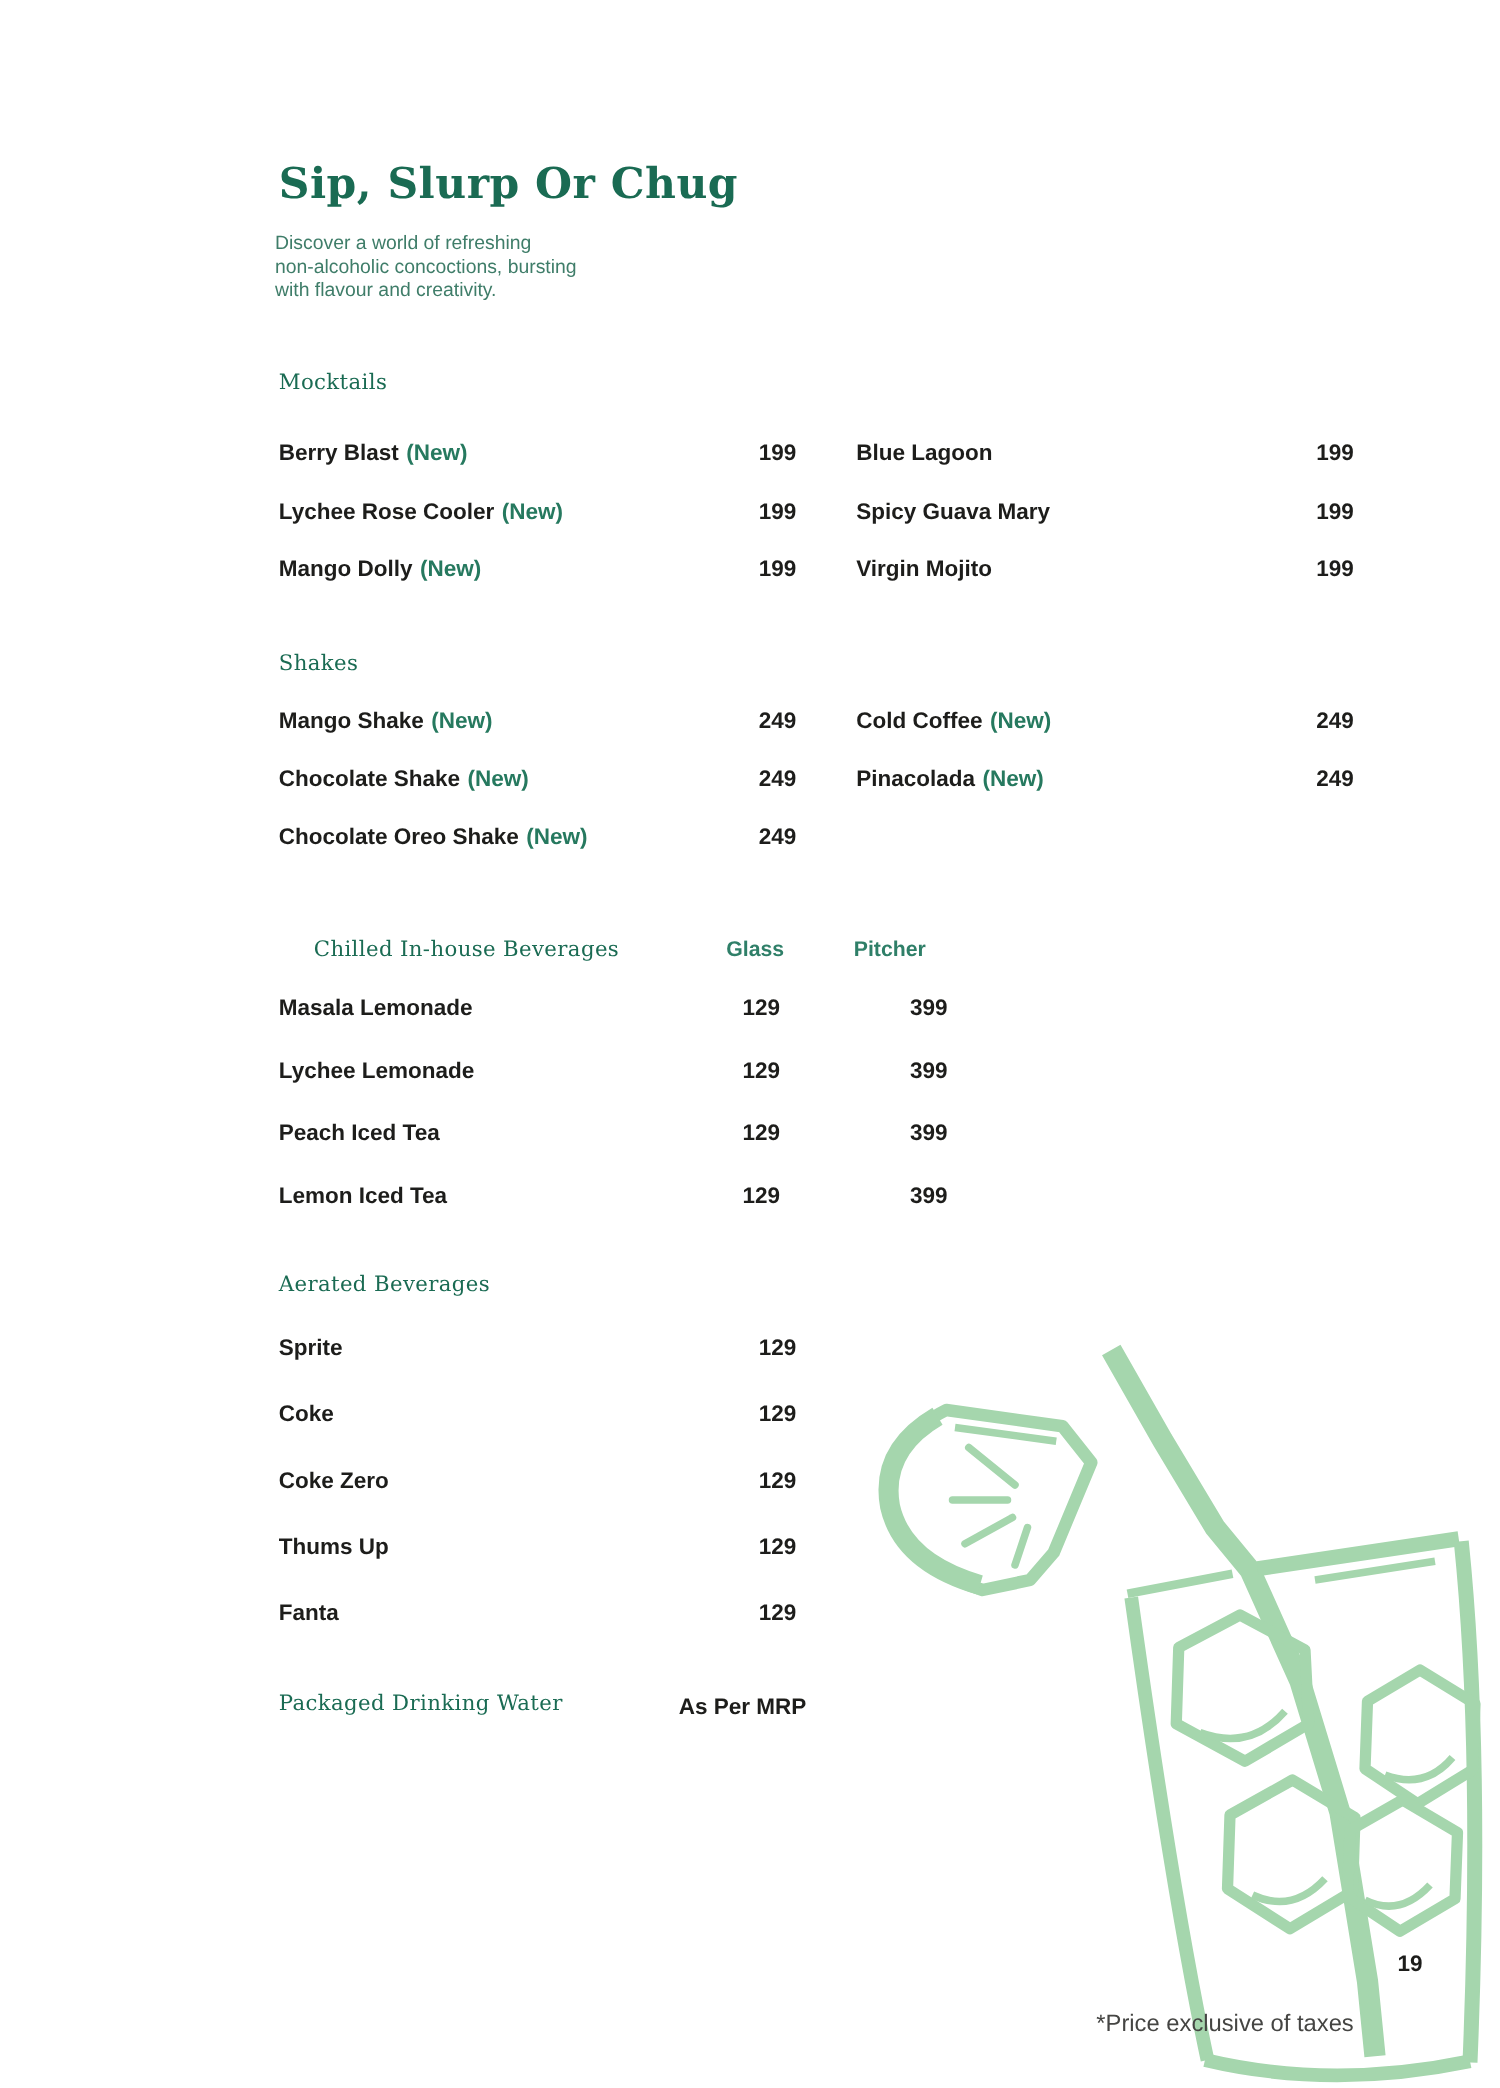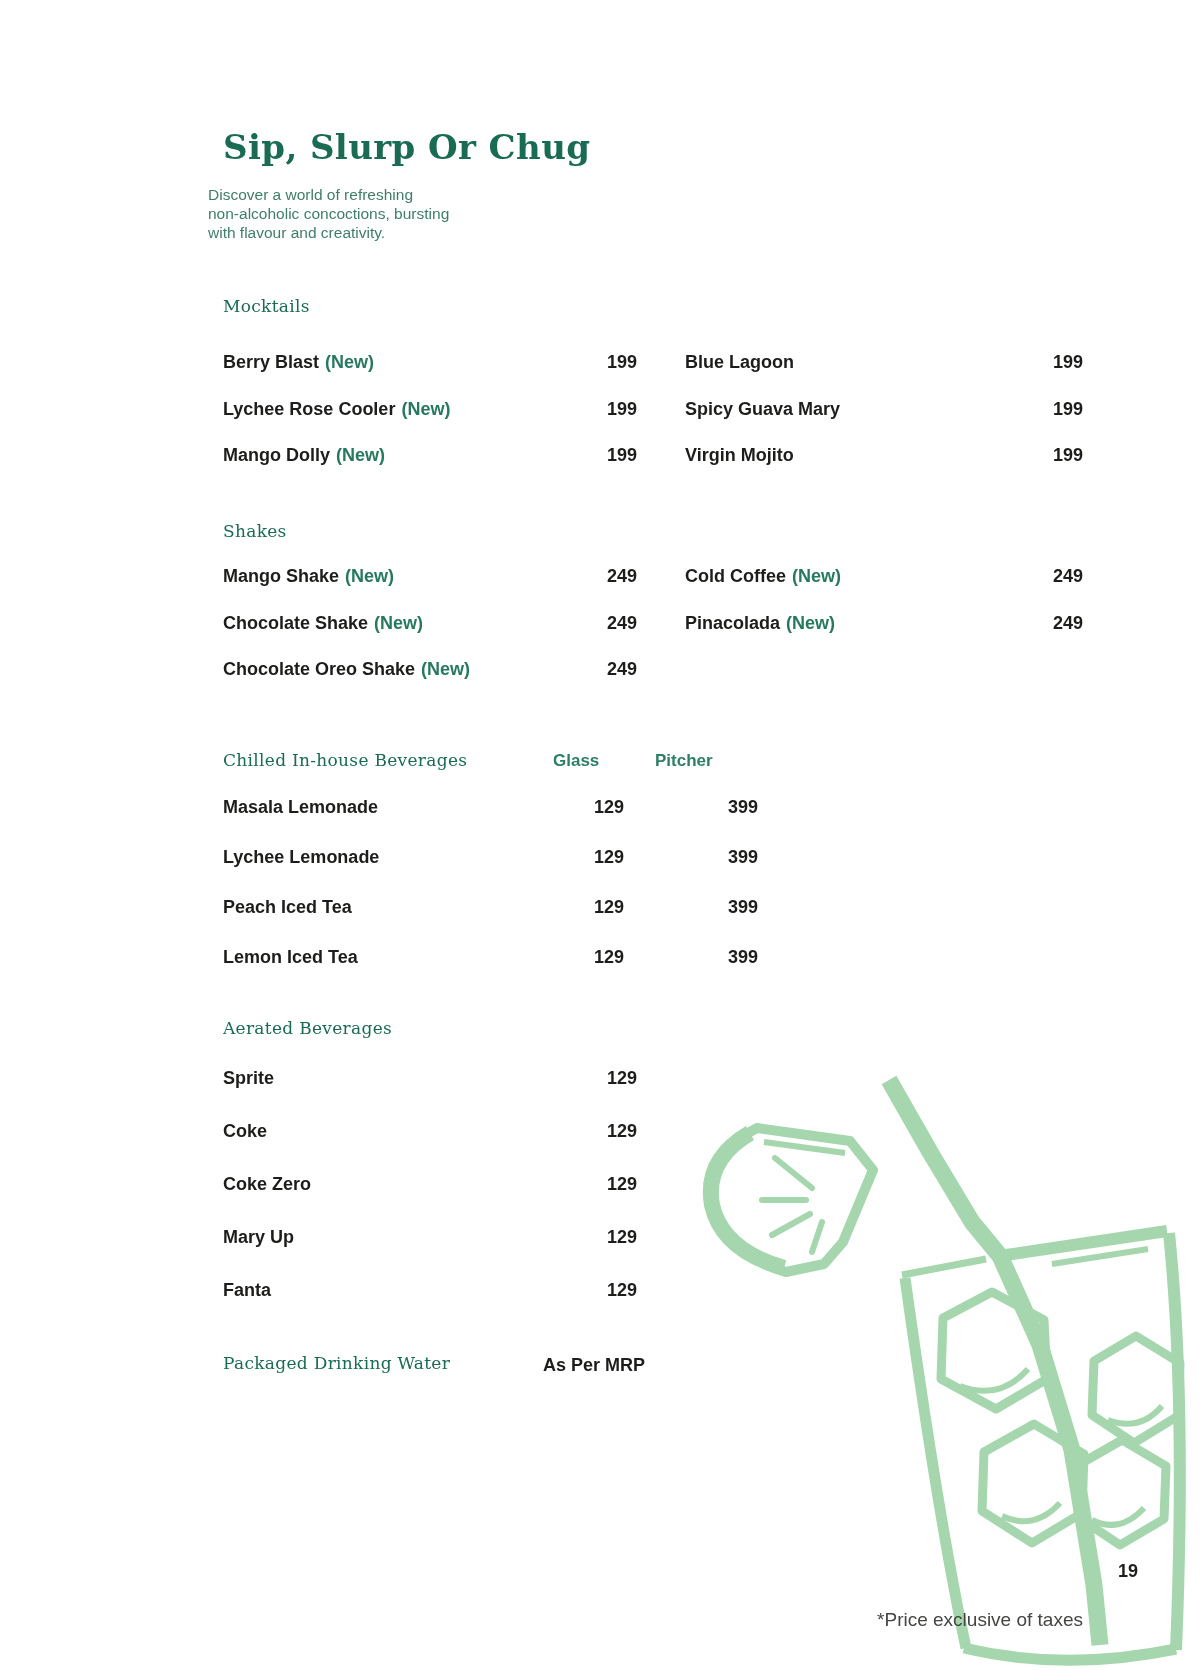--- a/index.html
+++ b/index.html
@@ -23,21 +23,21 @@
   .illustration{position:absolute;left:0;top:0;z-index:0;}
   .content{position:absolute;left:0;top:0;width:1200px;height:1670px;z-index:1;}
 
   .page-title{
     position:absolute;left:223px;top:129px;
     font-family:"DejaVu Serif",serif;font-weight:bold;
     font-size:34px;line-height:37px;letter-spacing:.4px;
     color:var(--green-dark);
   }
   .subtitle{
-    position:absolute;left:208px;top:185px;
+    position:absolute;left:220px;top:185px;
     font-size:15.5px;line-height:19.2px;
     color:var(--green-sub);
   }
 
   .sec{position:absolute;left:223px;width:860px;}
   .sec-h{
     font-family:"DejaVu Serif",serif;font-weight:normal;
     font-size:17px;line-height:26px;letter-spacing:.3px;
     color:var(--green-dark);
   }
@@ -54,20 +54,21 @@
     font-weight:bold;font-size:18px;line-height:22px;color:var(--ink);
   }
   .price{text-align:right;}
   .price.center{text-align:center;}
   .badge{color:var(--green-badge);margin-left:6px;font-weight:bold;}
 
   .chilled-head{
     display:grid;
     grid-template-columns:330px 80px 22px 80px;
     align-items:baseline;
+    margin-left:28px;
   }
   .col-label{
     font-size:17px;line-height:26px;color:var(--green-label);
     font-weight:bold;
   }
 
   .mrp{
     position:absolute;left:320px;top:1.5px;
     font-weight:bold;font-size:18px;line-height:26px;color:var(--ink);
   }
@@ -231,21 +232,21 @@
         </div>
         <div class="row tall">
           <div class="name">Coke</div>
           <div class="price">129</div>
         </div>
         <div class="row tall">
           <div class="name">Coke Zero</div>
           <div class="price">129</div>
         </div>
         <div class="row tall">
-          <div class="name">Mary Up</div>
+          <div class="name">Thums Up</div>
           <div class="price">129</div>
         </div>
         <div class="row tall">
           <div class="name">Fanta</div>
           <div class="price">129</div>
         </div>
       </div>
     </div>
 
     <div class="sec" style="top:1350px;height:30px">

